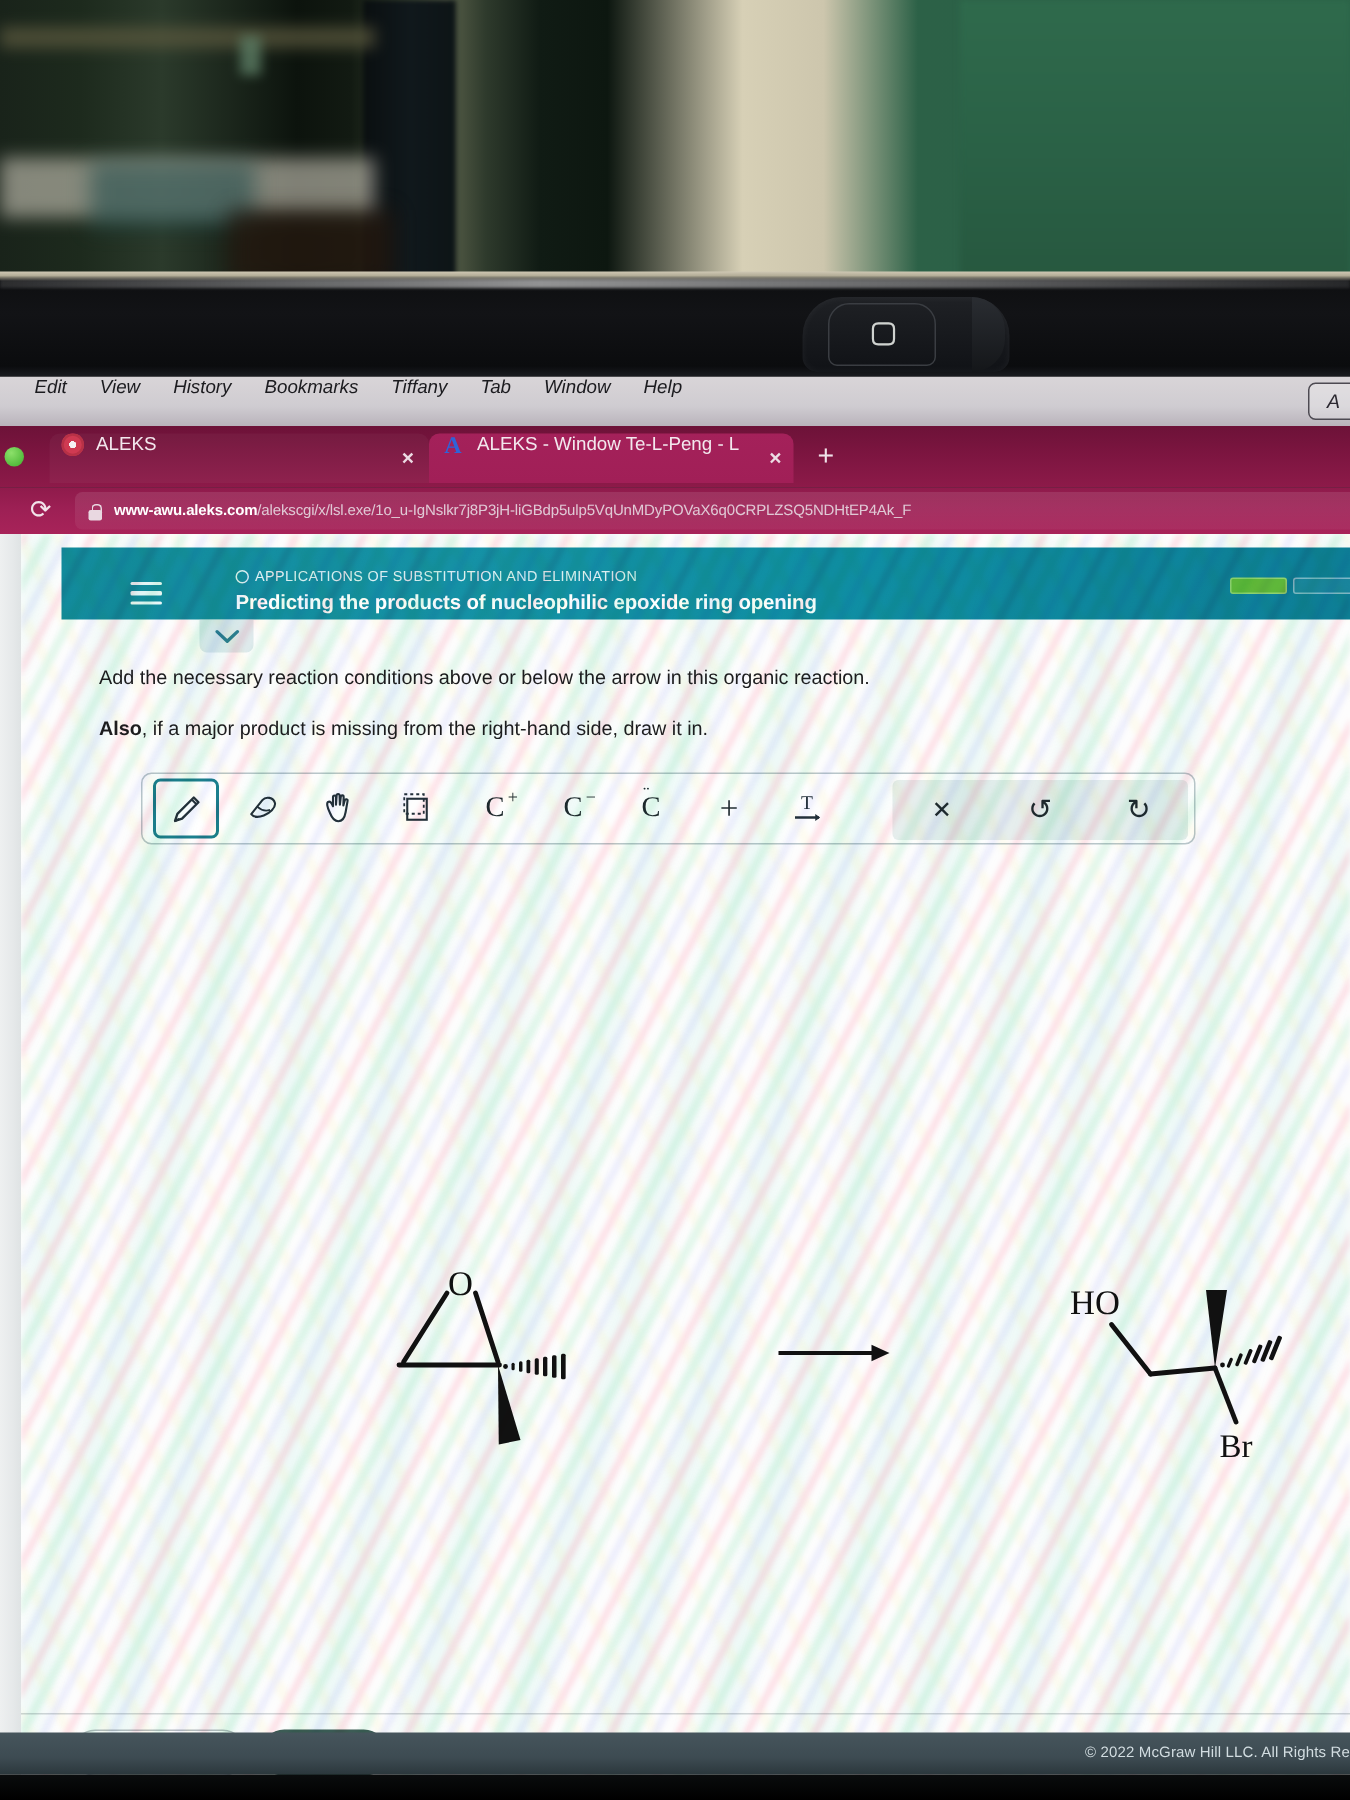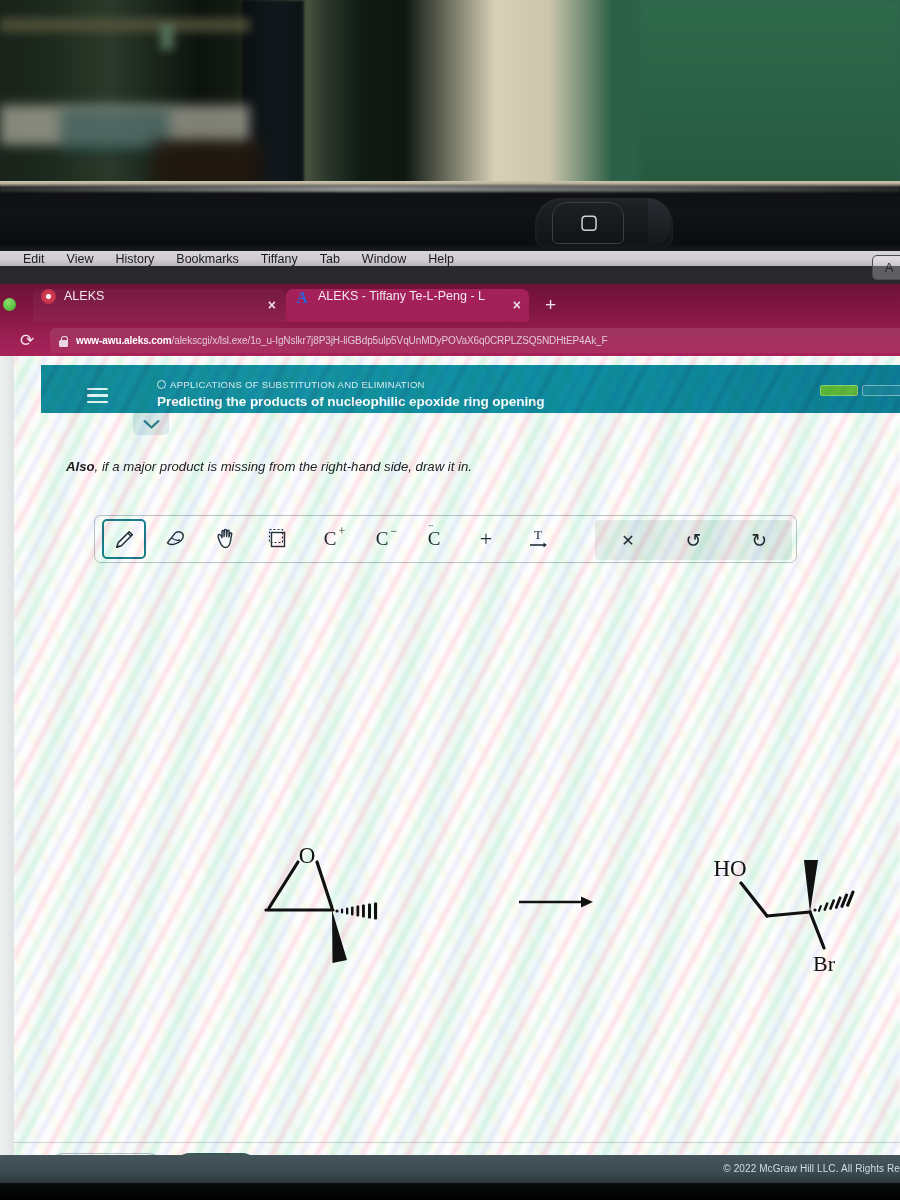--- a/index.html
+++ b/index.html
@@ -91,23 +91,23 @@
     position: absolute; left: 0; top: 186px; width: 900px; height: 6px;
     background: linear-gradient(90deg, rgba(255,255,255,.12), rgba(255,255,255,.55) 40%, rgba(255,255,255,.35) 70%, rgba(255,255,255,.1));
     filter: blur(1px);
   }
 
   
   .screen { position: absolute; left: 0; top: 251px; width: 900px; height: 949px; overflow: hidden; background: #2a2a2e; }
 
   
   .menubar {
-    position: absolute; left: 0; top: 0; width: 900px; height: 15px;
+    position: absolute; left: 0; top: 0; width: 900px; height: 33px;
     background: linear-gradient(180deg,#d9d5d8 0%, #cfccd1 60%, #b9b3bb 100%);
-    display: flex; align-items: center; padding-left: 12px; gap: 0px;
+    display: flex; padding-left: 12px; gap: 0px; font-style: italic;
   }
   .menubar .mi {
     font-size: 12.5px; color: #1b1b1f; padding: 0 11px; white-space: nowrap;
   }
   .menubar-right {
     position: absolute; right: -6px; top: 4px; width: 34px; height: 25px;
     border: 1.5px solid #4d4a52; border-radius: 5px;
     background: rgba(255,255,255,.25);
     color: #2b2830; font-size: 13px; text-align: center; line-height: 23px;
   }
@@ -208,21 +208,21 @@
 
   .chev-tab {
     position: absolute; left: 119px; top: 57px; width: 36px; height: 22px;
     background: rgba(183,210,216,.45); border-radius: 0 0 5px 5px;
     display: flex; align-items: center; justify-content: center;
   }
   .chev-tab svg { width: 17px; height: 11px; }
 
   .instr { position: absolute; left: 52px; top: 86px; width: 700px; }
   .instr p { font-size: 13.2px; color: #1d1d1f; line-height: 1.45; }
-  .instr p.second { margin-top: 15px; font-style: italic; }
+  .instr p.second { margin-top: 15px; }
   .instr b { font-weight: 700; }
 
   
   .toolbar {
     position: absolute; left: 80px; top: 159px; width: 703px; height: 48px;
     background: rgba(255,255,255,.55);
     border: 1px solid #b9c6ca; border-radius: 7px;
     display: flex; align-items: center;
   }
   .tool {
@@ -321,21 +321,21 @@
       <div class="traffic"></div>
 
       <div class="tab inactive">
         <span class="favicon-aleks"></span>
         <span class="tab-title">ALEKS</span>
         <span class="tab-close" style="right:10px;top:8px;">×</span>
       </div>
 
       <div class="tab active">
         <span class="favicon-a">A</span>
-        <span class="tab-title">ALEKS - Tiffany Te-L-Peng - L</span>
+        <span class="tab-title">ALEKS - Window Te-L-Peng - L</span>
         <span class="tab-close" style="right:8px;top:8px;">×</span>
       </div>
 
       <span class="newtab">+</span>
     </div>
 
     <div class="urlbar">
 
       <span class="url-reload">⟳</span>
       <div class="url-field">
@@ -367,20 +367,21 @@
         </div>
       </div>
 
       <div class="chev-tab">
         <svg viewBox="0 0 20 12">
           <path d="M2 2 L10 9.5 L18 2" fill="none" stroke="#2b7f92" stroke-width="2.6" stroke-linecap="round" stroke-linejoin="round"></path>
         </svg>
       </div>
 
       <div class="instr">
+        <p>Add the necessary reaction conditions above or below the arrow in this organic reaction.</p>
         <p class="second"><b>Also</b><span>, if a major product is missing from the right-hand side, draw it in.</span></p>
       </div>
 
       <div class="toolbar">
 
         <div class="tool sel">
           <svg width="25" height="25" viewBox="0 0 24 24">
             <path d="M4.5 19.5 L6 15 L16.5 4.5 L19.5 7.5 L9 18 Z" fill="none" stroke="#23313a" stroke-width="1.5" stroke-linejoin="round"></path>
             <path d="M15.2 5.8 L18.2 8.8" stroke="#23313a" stroke-width="1.3"></path>
             <path d="M4.5 19.5 L7.2 18.2" stroke="#23313a" stroke-width="1.3"></path>

